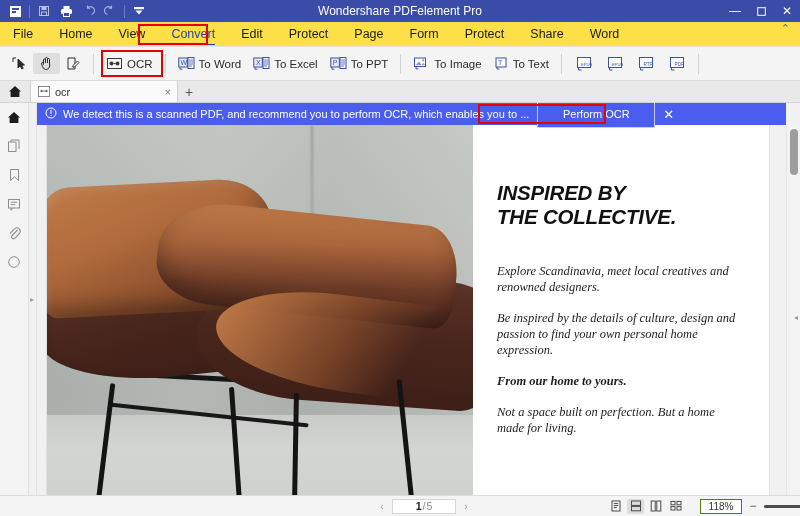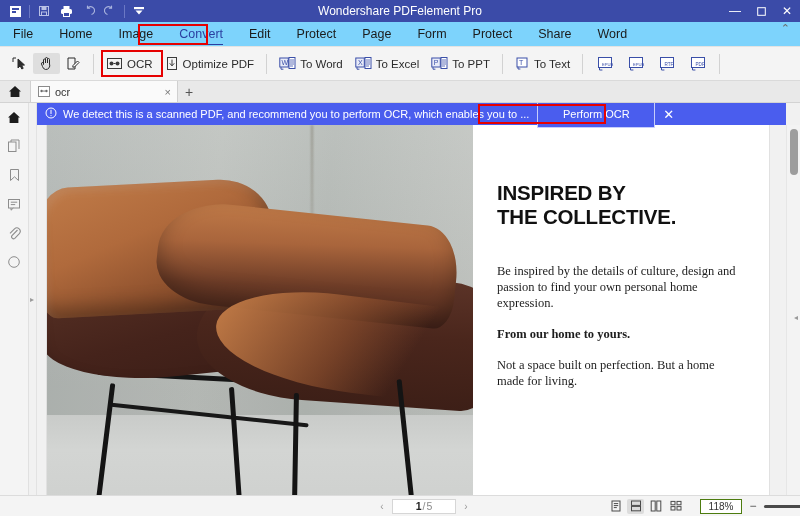--- a/index.html
+++ b/index.html
@@ -29,21 +29,21 @@
     font-size:12px; color:#ffffff; line-height:22px; pointer-events:none;
   }
   .wctrl { margin-left:auto; display:flex; height:22px; z-index:2; }
   .wctrl div {
     width:26px; height:22px; display:flex; align-items:center; justify-content:center;
     color:#fff; font-size:12px;
   }
 
   
   .menubar {
-    height:25px; background:#7dd3fc; border-bottom:1px solid #e3e3e3;
+    height:25px; background:#fde047; border-bottom:1px solid #e3e3e3;
     display:flex; align-items:flex-start; position:relative; flex:0 0 25px;
   }
   .menu-item {
     font-size:12.5px; color:#1b1b1b; padding:0 13px; line-height:25px; position:relative;
     white-space:nowrap;
   }
   .menu-item.active { color:#2b3fa0; }
   .menu-item.active::after {
     content:""; position:absolute; left:13px; right:13px; bottom:2px; height:1.5px; background:#2b3fa0;
   }
@@ -191,21 +191,21 @@
   .lg4 { left:356px; top:254px; height:124px; transform:rotate(-6deg); }
   .rail-bar {
     position:absolute; left:50px; top:252px; width:268px; height:5px; background:#151515;
     border-radius:3px; transform:rotate(3deg);
   }
   .rail-bar2 {
     position:absolute; left:62px; top:288px; width:200px; height:4px; background:#181818;
     border-radius:3px; transform:rotate(6deg);
   }
 
-  .page-text { flex:1; padding:56px 26px 0 24px; background:#fff; }
+  .page-text { flex:1; padding:56px 26px 0 24px; background:#fff;font-style:italic; }
   .doc-h1 {
     font-family:"Liberation Sans", sans-serif; font-weight:bold;
     font-size:20.5px; line-height:24px; color:#111; letter-spacing:-0.2px;
   }
   .doc-p {
     font-family:"Liberation Serif", serif; font-size:12.5px; line-height:16px;
     color:#1d1d1d; margin-top:15px;
   }
   .doc-p.bold { font-weight:bold; }
   .doc-sep { height:19px; }
@@ -309,21 +309,21 @@
             <rect x="0.7" y="0.7" width="7.6" height="7.6"></rect>
           </svg>
       </div>
       <div>✕</div>
     </div>
   </div>
 
   <div class="menubar">
     <div class="menu-item">File</div>
     <div class="menu-item">Home</div>
-    <div class="menu-item">Image</div>
+    <div class="menu-item">View</div>
     <div class="menu-item active">Convert</div>
     <div class="menu-item">Edit</div>
     <div class="menu-item">Protect</div>
     <div class="menu-item">Page</div>
     <div class="menu-item">Form</div>
     <div class="menu-item">Protect</div>
     <div class="menu-item">Share</div>
     <div class="menu-item">Word</div>
     <div class="menu-collapse">⌃</div>
     <div class="hl-convert"></div>
@@ -351,27 +351,20 @@
 
     <div class="tool">
       <svg width="17" height="15" viewBox="0 0 17 15" fill="none" stroke="#3a3a3a" stroke-width="1">
           <rect x="1.5" y="2.5" width="14" height="10"></rect>
           <circle cx="5.5" cy="7.5" r="2" fill="#3a3a3a" stroke="none"></circle>
           <circle cx="11.5" cy="7.5" r="2" fill="#3a3a3a" stroke="none"></circle>
           <path d="M7.5 7.5 L9.5 7.5"></path>
         </svg>
       <span class="lbl">OCR</span>
     </div>
-    <div class="tool">
-      <svg width="14" height="15" viewBox="0 0 14 15" fill="none" stroke="#3a3a3a" stroke-width="1">
-          <rect x="2.5" y="1.5" width="9" height="12"></rect>
-          <path d="M7 4 L7 9.5 M5 7.6 L7 9.8 L9 7.6" stroke-linecap="round"></path>
-        </svg>
-      <span class="lbl">Optimize PDF</span>
-    </div>
     <div class="rsep"></div>
 
     <div class="tool">
       <svg width="17" height="15" viewBox="0 0 17 15" fill="none" stroke="#3a4fa8" stroke-width="1">
           <rect x="0.8" y="2" width="8.5" height="9" fill="#e8ebf8"></rect>
           <text x="2.6" y="9" font-size="7" fill="#3a4fa8" stroke="none" font-family="Liberation Sans">W</text>
           <rect x="10" y="1.5" width="6" height="11" fill="#fff"></rect>
           <path d="M11 4 h4 M11 6 h4 M11 8 h4 M11 10 h3" stroke-width="0.8"></path>
           <path d="M2 11.5 L2 13.2 L4 13.2" stroke-linecap="round"></path>
         </svg>
@@ -392,20 +385,29 @@
           <rect x="0.8" y="2" width="8.5" height="9" fill="#e8ebf8"></rect>
           <text x="2.8" y="9" font-size="7" fill="#3a4fa8" stroke="none" font-family="Liberation Sans">P</text>
           <rect x="10" y="1.5" width="6" height="11" fill="#fff"></rect>
           <path d="M11 4 h4 M11 6 h4 M11 8 h4 M11 10 h3" stroke-width="0.8"></path>
           <path d="M2 11.5 L2 13.2 L4 13.2" stroke-linecap="round"></path>
         </svg>
       <span class="lbl">To PPT</span>
     </div>
     <div class="rsep"></div>
 
+    <div class="tool">
+      <svg width="17" height="15" viewBox="0 0 17 15" fill="none" stroke="#3a4fa8" stroke-width="1">
+          <rect x="1.5" y="2" width="11" height="8.5" fill="#fff"></rect>
+          <path d="M3 9 L6 5.5 L8.5 9 L10.5 7 L12 9" fill="#7c8ed4" stroke="none"></path>
+          <circle cx="10.2" cy="4.3" r="1.1" fill="#7c8ed4" stroke="none"></circle>
+          <path d="M3 10.8 L3 12.8 L5 12.8" stroke-linecap="round"></path>
+        </svg>
+      <span class="lbl">To Image</span>
+    </div>
     <div class="tool">
       <svg width="15" height="15" viewBox="0 0 15 15" fill="none" stroke="#3a4fa8" stroke-width="1">
           <rect x="2" y="2" width="10" height="9" fill="#fff"></rect>
           <text x="4" y="9" font-size="7" fill="#3a4fa8" stroke="none" font-family="Liberation Sans">T</text>
           <path d="M3 11.2 L3 13 L5 13" stroke-linecap="round"></path>
         </svg>
       <span class="lbl">To Text</span>
     </div>
     <div class="rsep"></div>
 
@@ -534,20 +536,21 @@
             <div class="leg lg1"></div>
             <div class="leg lg2"></div>
             <div class="leg lg3"></div>
             <div class="leg lg4"></div>
           </div>
 
           <div class="page-text">
             <div class="doc-h1">INSPIRED BY</div>
             <div class="doc-h1">THE COLLECTIVE.</div>
             <div class="doc-sep"></div>
+            <div class="doc-p">Explore Scandinavia, meet local creatives and renowned designers.</div>
             <div class="doc-p">Be inspired by the details of culture, design and passion to find your own personal home expression.</div>
             <div class="doc-p bold">From our home to yours.</div>
             <div class="doc-p">Not a space built on perfection. But a home made for living.</div>
           </div>
 
         </div>
       </div>
 
       <div class="vscroll">
         <div class="vthumb"></div>

